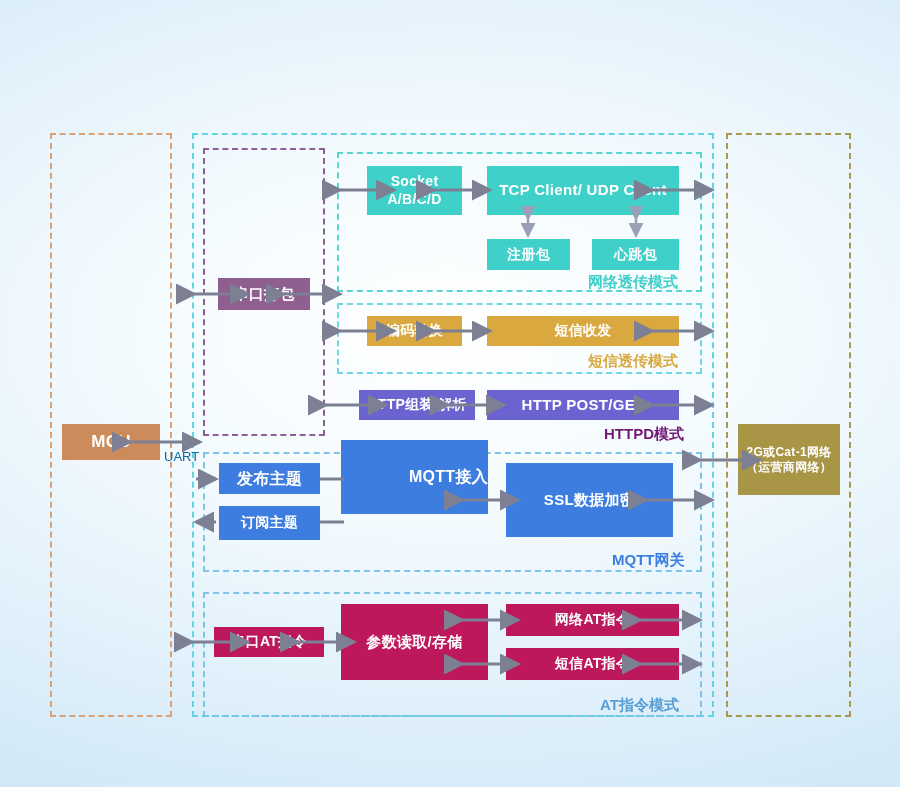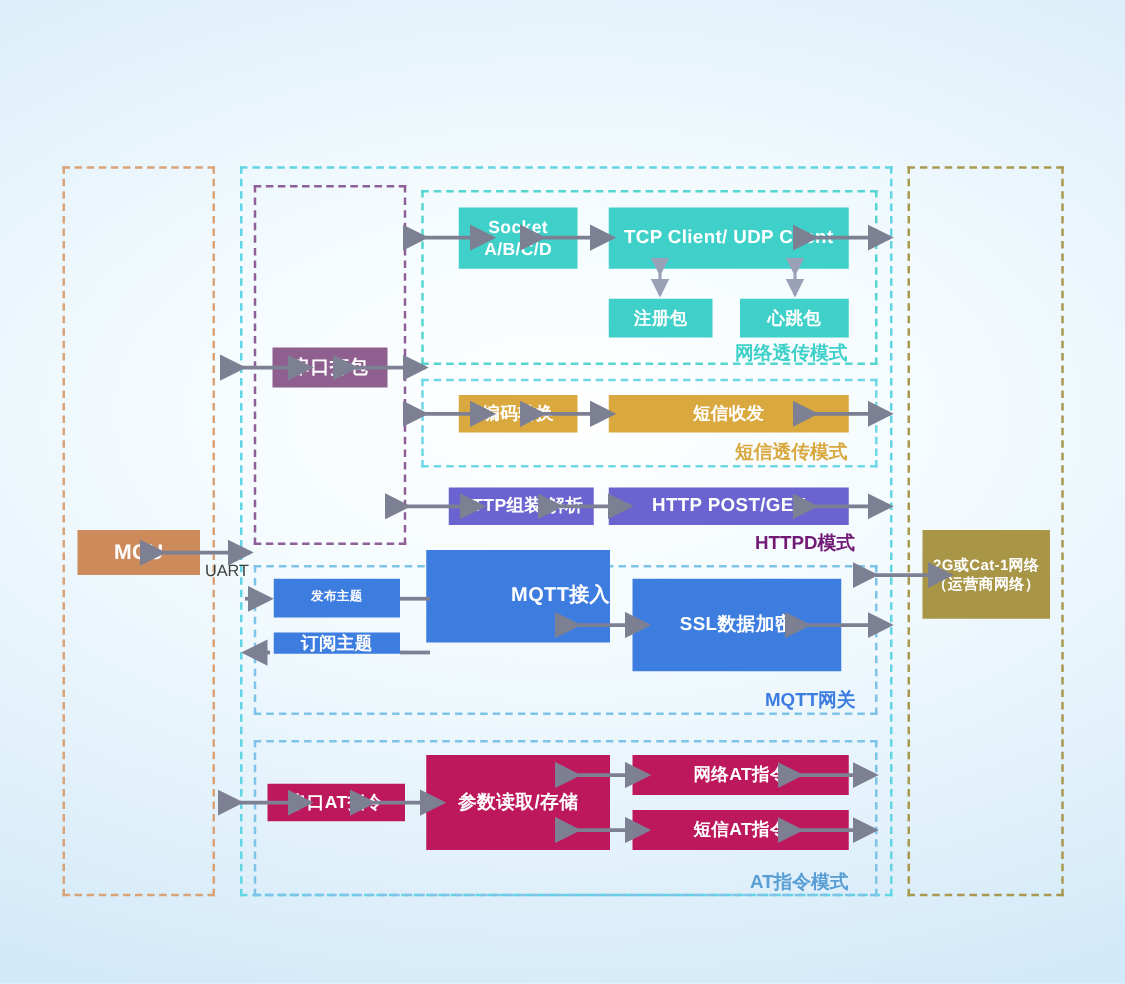--- a/index.html
+++ b/index.html
@@ -35,21 +35,21 @@
   .n-olive{background:#a89546;}
 
   
   .cap{position:absolute;font-weight:bold;white-space:nowrap;}
   .cap-teal{color:#3fd0c9;}
   .cap-gold{color:#d9a93f;}
   .cap-purple{color:#701a75;}
   .cap-blue{color:#3d7de0;}
   .cap-blue2{color:#589ed4;}
 
-  .lbl{position:absolute;color:#404040;font-size:13px;white-space:nowrap;}
+  .lbl{position:absolute;color:#0369a1;font-size:13px;white-space:nowrap;}
 
   
   .arrows{position:absolute;inset:0;pointer-events:none;}
 </style>
 </head>
 <body>
 
 <div class="canvas">
 
   <div class="dbox orange" style="left:50px;top:133px;width:122px;height:584px;"></div>
@@ -115,25 +115,25 @@
   <div class="node n-purple" style="left:359px;top:390px;width:116px;height:30px;font-size:14px;">
     <span>HTTP组装/解析</span>
   </div>
 
   <div class="node n-purple" style="left:487px;top:390px;width:192px;height:30px;font-size:15px;">
     <span>HTTP POST/GET</span>
   </div>
 
   <div class="cap cap-purple" style="left:604px;top:425px;font-size:15px;">HTTPD模式</div>
 
-  <div class="node n-blue" style="left:219px;top:463px;width:101px;height:31px;font-size:10px;">
+  <div class="node n-blue" style="left:219px;top:463px;width:101px;height:31px;font-size:16px;">
     <span>发布主题</span>
   </div>
 
-  <div class="node n-blue" style="left:219px;top:506px;width:101px;height:17px;font-size:14px;">
+  <div class="node n-blue" style="left:219px;top:506px;width:101px;height:34px;font-size:14px;">
     <span>订阅主题</span>
   </div>
 
   <div class="node n-blue" style="left:341px;top:440px;width:147px;height:74px;font-size:16px;justify-content:flex-end;">
     <span>MQTT接入</span>
   </div>
 
   <div class="node n-blue" style="left:506px;top:463px;width:167px;height:74px;font-size:15px;">
     <span>SSL数据加密</span>
   </div>

